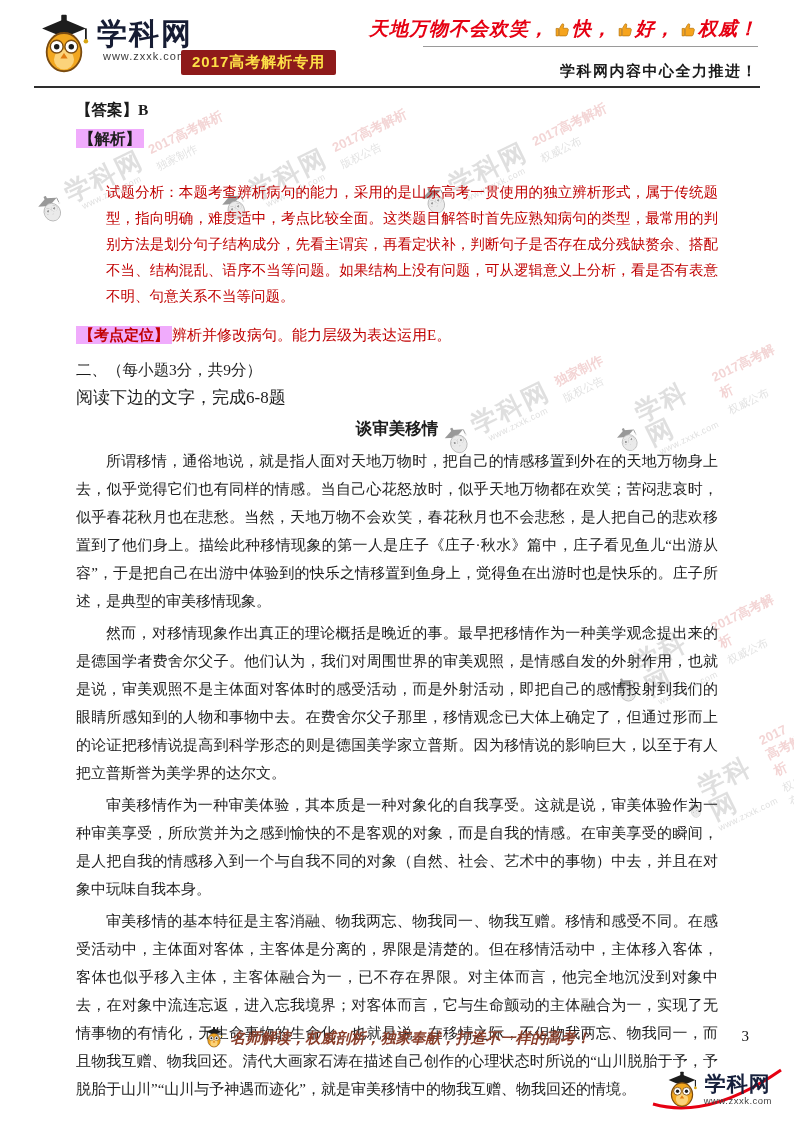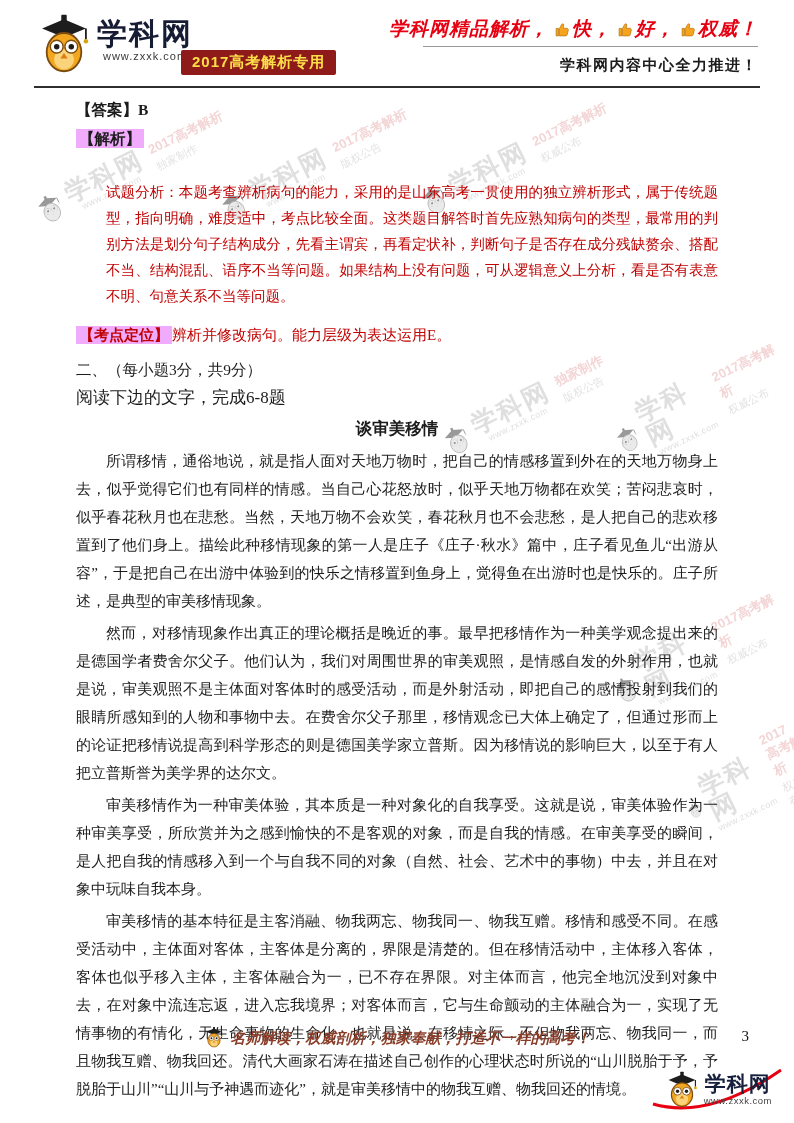--- a/index.html
+++ b/index.html
@@ -15,21 +15,21 @@
   .logo-brand { font-family:"Liberation Sans","DejaVu Sans",sans-serif; font-size:30px; font-weight:bold;
                 color:#161c33; letter-spacing:2px; line-height:32px; }
   .logo-site  { font-family:"Liberation Sans",sans-serif; font-size:11px; color:#3a3a3a; letter-spacing:1px; }
   .banner { position:absolute; left:181px; top:50px; background:#8e1a1a; color:#fde047;
             font-family:"Liberation Sans",sans-serif; font-size:15px; font-weight:bold;
             padding:3px 11px; border-radius:2px; letter-spacing:1px; }
   .slogan-top { position:absolute; right:36px; top:16px; color:#e60012; font-size:19px; font-weight:bold;
                 font-style:italic; letter-spacing:1px; display:flex; align-items:center; }
   .slogan-top .thumb { width:17px; height:17px; margin:0 1px 0 5px; }
   .slogan-sub { position:absolute; right:36px; top:46px; width:335px; text-align:right;
-                border-top:1px solid #9a9a9a; padding-top:9px; font-size:15px; font-weight:bold;
+                border-top:1px solid #9a9a9a; padding-top:15px; font-size:15px; font-weight:bold;
                 color:#1c1c1c; letter-spacing:1.5px; }
   .head-rule { position:absolute; left:34px; right:34px; top:86px; border-top:2px solid #2e2e2e; }
 
   
   .content { position:absolute; left:62px; right:76px; top:98px; z-index:2;margin-left:14px; }
   .b { font-weight:bold; }
   .answer-line   { font-size:15.5px; line-height:24px; }
   .analysis-line { margin-top:5px; font-size:15.5px; line-height:24px; }
   .hl-green { background:#f0abfc; padding:1px 3px; }
   .red-block { margin:28px 0 0 30px; color:#c00000; font-size:14.5px; line-height:26px; text-align:justify; }
@@ -196,21 +196,21 @@
       <svg class="owl">
           <use href="#owl"></use>
         </svg>
       <div class="logo-col">
         <span class="logo-brand">学科网</span>
         <span class="logo-site">www.zxxk.com</span>
       </div>
     </div>
     <div class="banner">2017高考解析专用</div>
     <div class="slogan-top">
-      <span>学科网精品解析，</span>
+      <span>天地万物不会欢笑，</span>
       <svg class="thumb">
           <use href="#thumb"></use>
         </svg>
       <span>快，</span>
       <svg class="thumb">
           <use href="#thumb"></use>
         </svg>
       <span>好，</span>
       <svg class="thumb">
           <use href="#thumb"></use>

